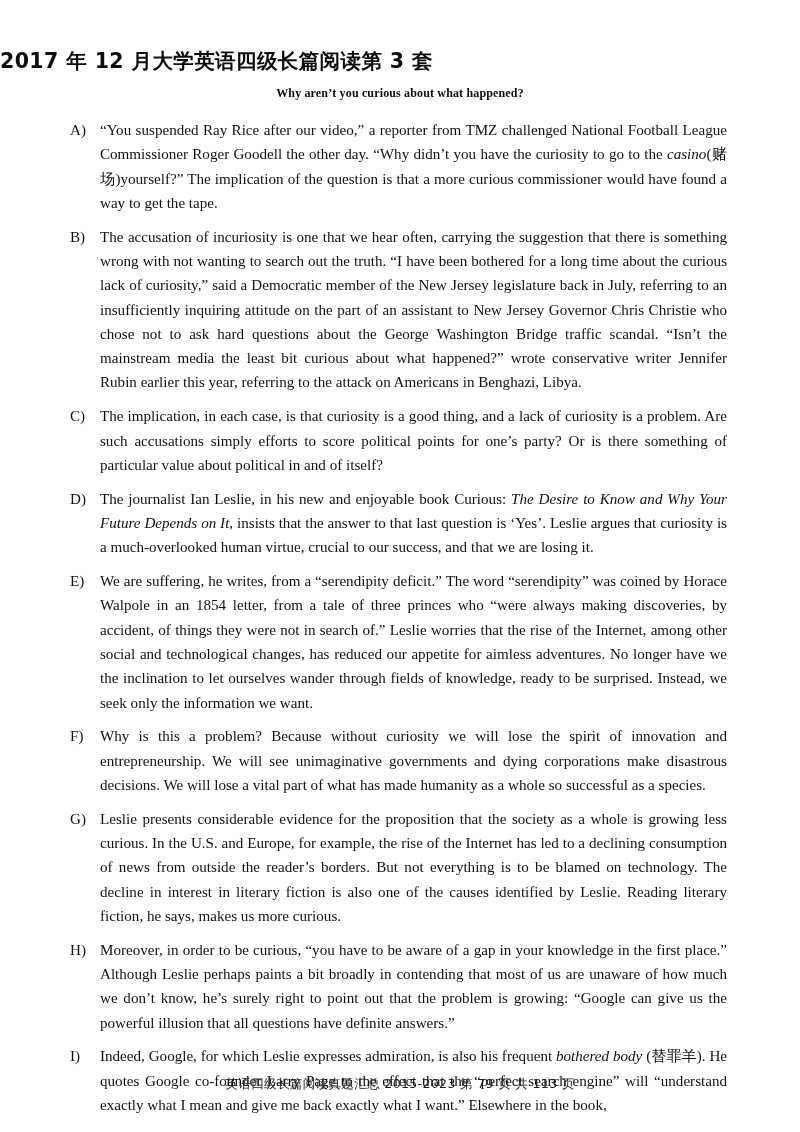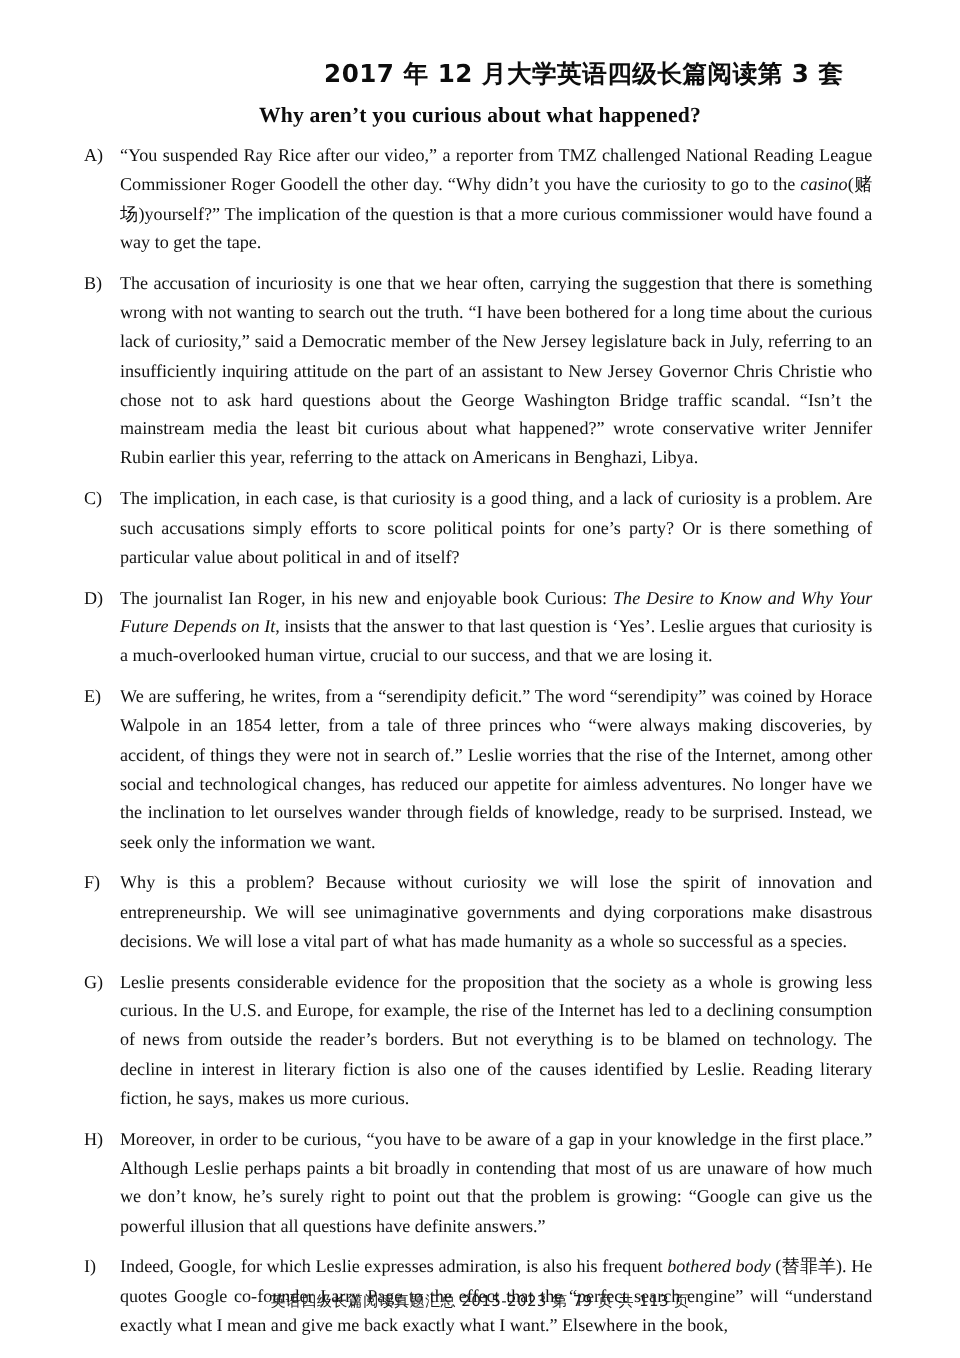--- a/index.html
+++ b/index.html
@@ -21,33 +21,33 @@
     top: 0;
     width: 800px;
     height: 1132px;
     background: #ffffff;
   }
   .doc-title {
     position: absolute;
     left: 0;
     top: 47px;
     width: 703px;
-    text-align: right;
+    text-align: left;
     font-size: 20.5px;
     font-weight: bold;
     letter-spacing: 0.4px;
     color: #0d0d0d;
   }
   .doc-subtitle {
     position: absolute;
     left: 0;
     top: 86px;
     width: 800px;
     text-align: center;
-    font-size: 18px;
+    font-size: 12px;
     font-weight: bold;
     letter-spacing: 0.15px;
     color: #0d0d0d;
   }
   .body-block {
     position: absolute;
     left: 70px;
     top: 118px;
     width: 657px;
   }
@@ -102,36 +102,36 @@
 
 <div class="page">
 
   <div class="doc-title title-cn">2017 年 12 月大学英语四级长篇阅读第 3 套</div>
   <div class="doc-subtitle">Why aren’t you curious about what happened?</div>
 
   <div class="body-block">
 
     <div class="para">
       <span class="marker">A)</span>
-      <span class="ptext"><span>“You suspended Ray Rice after our video,” a reporter from TMZ challenged National Reading League Commissioner Roger Goodell the other day. “Why didn’t you have the curiosity to go to the </span><i>casino</i><span>(赌场)yourself?” The implication of the question is that a more curious commissioner would have found a way to get the tape.</span></span>
+      <span class="ptext"><span>“You suspended Ray Rice after our video,” a reporter from TMZ challenged National Football League Commissioner Roger Goodell the other day. “Why didn’t you have the curiosity to go to the </span><i>casino</i><span>(赌场)yourself?” The implication of the question is that a more curious commissioner would have found a way to get the tape.</span></span>
     </div>
 
     <div class="para">
       <span class="marker">B)</span>
       <span class="ptext">The accusation of incuriosity is one that we hear often, carrying the suggestion that there is something wrong with not wanting to search out the truth. “I have been bothered for a long time about the curious lack of curiosity,” said a Democratic member of the New Jersey legislature back in July, referring to an insufficiently inquiring attitude on the part of an assistant to New Jersey Governor Chris Christie who chose not to ask hard questions about the George Washington Bridge traffic scandal. “Isn’t the mainstream media the least bit curious about what happened?” wrote conservative writer Jennifer Rubin earlier this year, referring to the attack on Americans in Benghazi, Libya.</span>
     </div>
 
     <div class="para">
       <span class="marker">C)</span>
       <span class="ptext">The implication, in each case, is that curiosity is a good thing, and a lack of curiosity is a problem. Are such accusations simply efforts to score political points for one’s party? Or is there something of particular value about political in and of itself?</span>
     </div>
 
     <div class="para">
       <span class="marker">D)</span>
-      <span class="ptext"><span>The journalist Ian Roger, in his new and enjoyable book Curious: </span><i>The Desire to Know and Why Your Future Depends on It</i><span>, insists that the answer to that last question is ‘Yes’. Leslie argues that curiosity is a much-overlooked human virtue, crucial to our success, and that we are losing it.</span></span>
+      <span class="ptext"><span>The journalist Ian Leslie, in his new and enjoyable book Curious: </span><i>The Desire to Know and Why Your Future Depends on It</i><span>, insists that the answer to that last question is ‘Yes’. Leslie argues that curiosity is a much-overlooked human virtue, crucial to our success, and that we are losing it.</span></span>
     </div>
 
     <div class="para">
       <span class="marker">E)</span>
       <span class="ptext">We are suffering, he writes, from a “serendipity deficit.” The word “serendipity” was coined by Horace Walpole in an 1854 letter, from a tale of three princes who “were always making discoveries, by accident, of things they were not in search of.” Leslie worries that the rise of the Internet, among other social and technological changes, has reduced our appetite for aimless adventures. No longer have we the inclination to let ourselves wander through fields of knowledge, ready to be surprised. Instead, we seek only the information we want.</span>
     </div>
 
     <div class="para">
       <span class="marker">F)</span>
       <span class="ptext">Why is this a problem? Because without curiosity we will lose the spirit of innovation and entrepreneurship. We will see unimaginative governments and dying corporations make disastrous decisions. We will lose a vital part of what has made humanity as a whole so successful as a species.</span>

